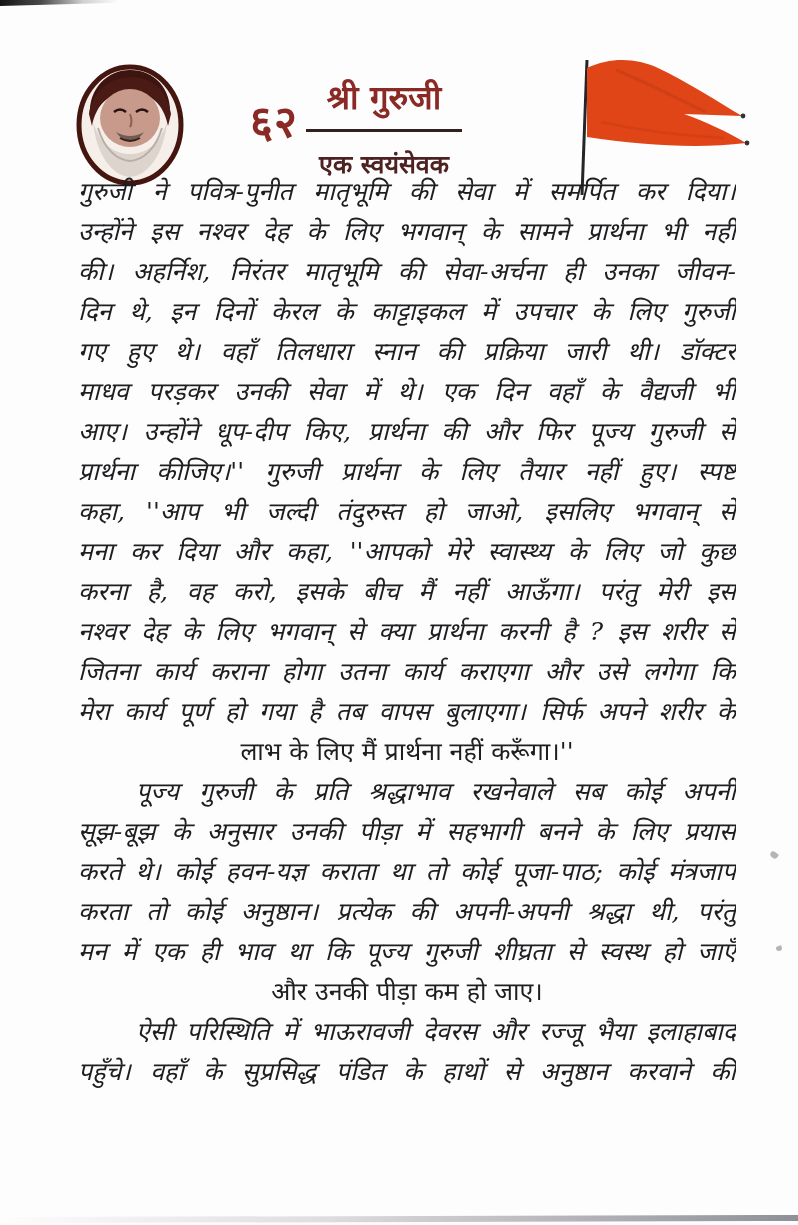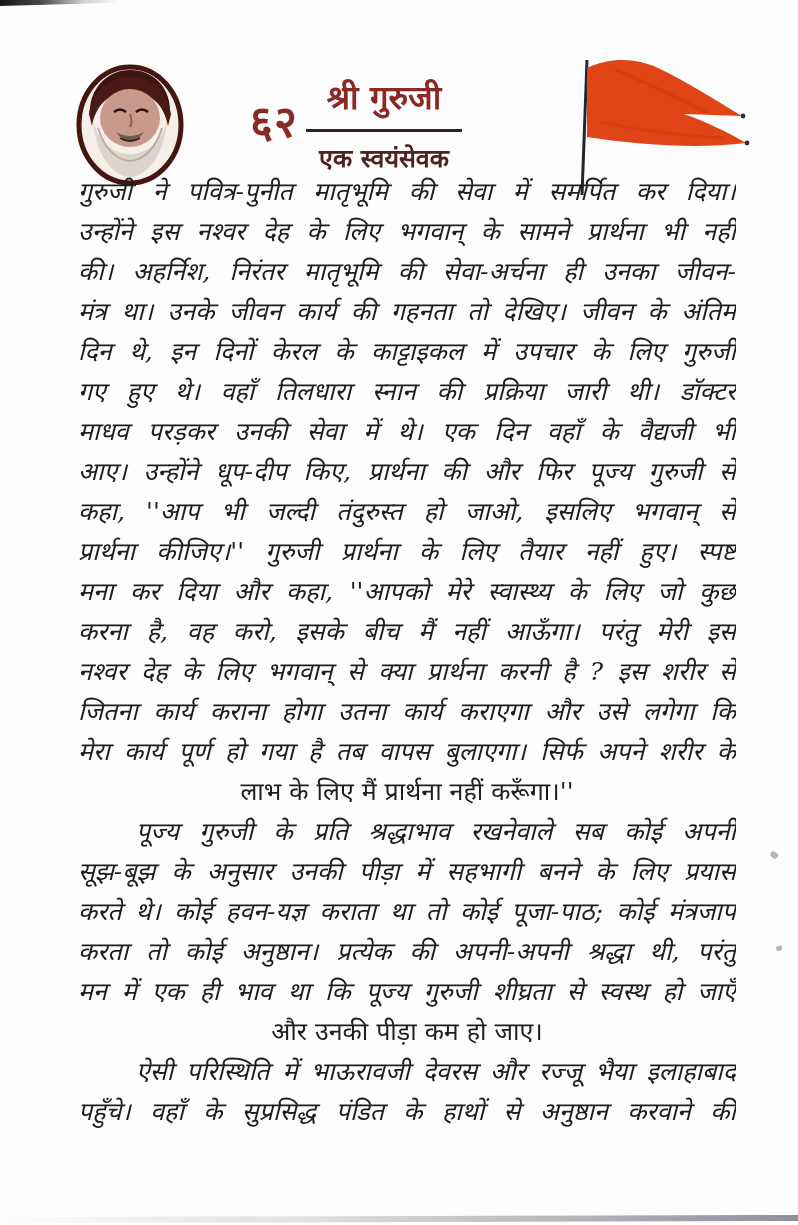--- a/index.html
+++ b/index.html
@@ -28,21 +28,21 @@
   .pagenum {
     position:absolute; left:250px; top:90px;
     font-size:44px; font-weight:bold; color:#8b2a24; letter-spacing:1px;
   }
   .titleblock { position:absolute; left:306px; top:74px; width:156px; text-align:center; }
   .titleblock .title {
     font-size:33px; font-weight:bold; color:#8b2a24;
     padding-bottom:10px; border-bottom:3px solid #33211f;
   }
   .titleblock .subtitle {
-    font-size:25px; font-weight:bold; color:#4d2220; margin-top:8px;
+    font-size:25px; font-weight:bold; color:#4d2220; margin-top:14px;
   }
   .flag { position:absolute; left:556px; top:52px; width:200px; height:150px; }
 
   
   .bodytext {
     position:absolute; left:78px; top:172px; width:658px;
     color:#1e1e20;
   }
   .line {
     height:40px; line-height:40px; font-size:25px; overflow:hidden;
@@ -108,27 +108,26 @@
 
       <circle cx="187" cy="64" r="2.4" fill="#333"></circle>
       <circle cx="191" cy="91" r="2.4" fill="#333"></circle>
     </svg>
   </div>
 
   <div class="bodytext">
       <div class="line j">गुरुजी ने पवित्र-पुनीत मातृभूमि की सेवा में समर्पित कर दिया।</div>
       <div class="line j">उन्होंने इस नश्वर देह के लिए भगवान् के सामने प्रार्थना भी नहीं</div>
       <div class="line j">की। अहर्निश, निरंतर मातृभूमि की सेवा-अर्चना ही उनका जीवन-</div>
-      <div class="line j">मंत्र था। उनके जीवन कार्य की गहनता तो देखिए। जीवन के अंतिम</div>
       <div class="line j">दिन थे, इन दिनों केरल के काट्टाइकल में उपचार के लिए गुरुजी</div>
       <div class="line j">गए हुए थे। वहाँ तिलधारा स्नान की प्रक्रिया जारी थी। डॉक्टर</div>
       <div class="line j">माधव परड़कर उनकी सेवा में थे। एक दिन वहाँ के वैद्यजी भी</div>
       <div class="line j">आए। उन्होंने धूप-दीप किए, प्रार्थना की और फिर पूज्य गुरुजी से</div>
+      <div class="line j">प्रार्थना कीजिए।'' गुरुजी प्रार्थना के लिए तैयार नहीं हुए। स्पष्ट</div>
       <div class="line j">कहा, ''आप भी जल्दी तंदुरुस्त हो जाओ, इसलिए भगवान् से</div>
-      <div class="line j">प्रार्थना कीजिए।'' गुरुजी प्रार्थना के लिए तैयार नहीं हुए। स्पष्ट</div>
       <div class="line j">मना कर दिया और कहा, ''आपको मेरे स्वास्थ्य के लिए जो कुछ</div>
       <div class="line j">करना है, वह करो, इसके बीच मैं नहीं आऊँगा। परंतु मेरी इस</div>
       <div class="line j">नश्वर देह के लिए भगवान् से क्या प्रार्थना करनी है ? इस शरीर से</div>
       <div class="line j">जितना कार्य कराना होगा उतना कार्य कराएगा और उसे लगेगा कि</div>
       <div class="line j">मेरा कार्य पूर्ण हो गया है तब वापस बुलाएगा। सिर्फ अपने शरीर के</div>
       <div class="line">लाभ के लिए मैं प्रार्थना नहीं करूँगा।''</div>
       <div class="line j ind">पूज्य गुरुजी के प्रति श्रद्धाभाव रखनेवाले सब कोई अपनी</div>
       <div class="line j">सूझ-बूझ के अनुसार उनकी पीड़ा में सहभागी बनने के लिए प्रयास</div>
       <div class="line j">करते थे। कोई हवन-यज्ञ कराता था तो कोई पूजा-पाठ; कोई मंत्रजाप</div>
       <div class="line j">करता तो कोई अनुष्ठान। प्रत्येक की अपनी-अपनी श्रद्धा थी, परंतु</div>

